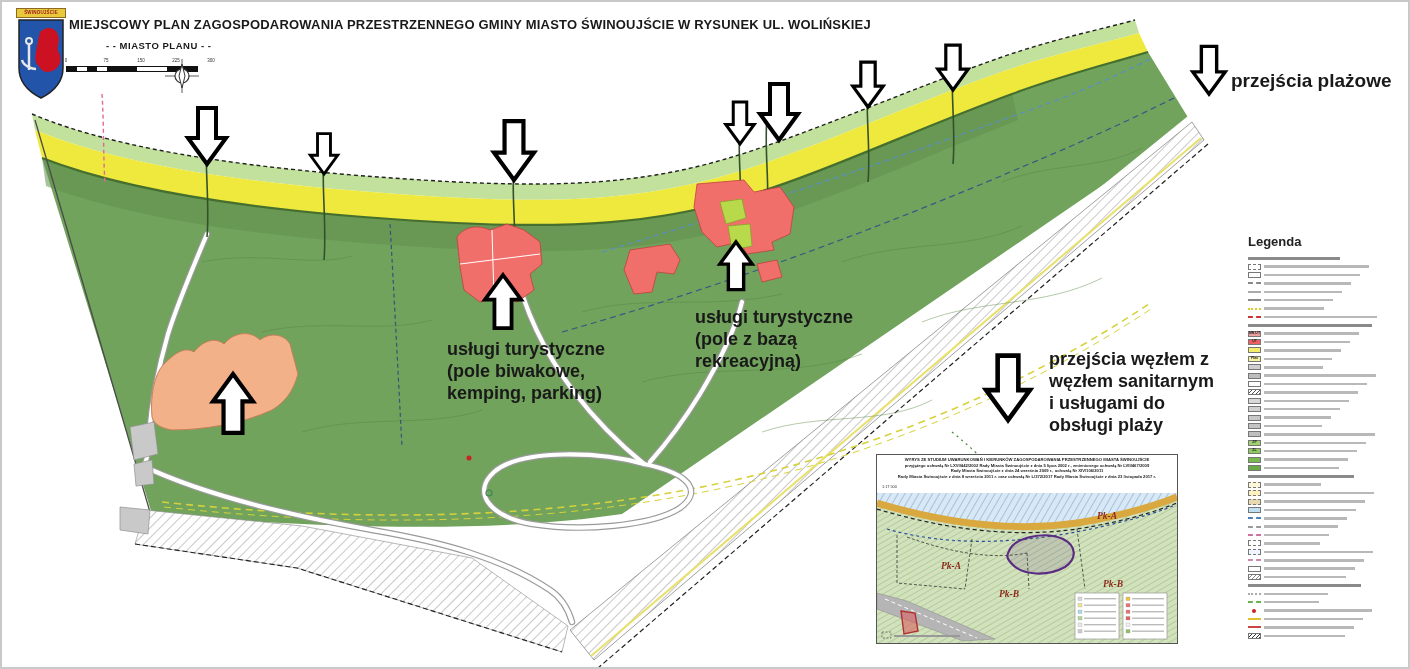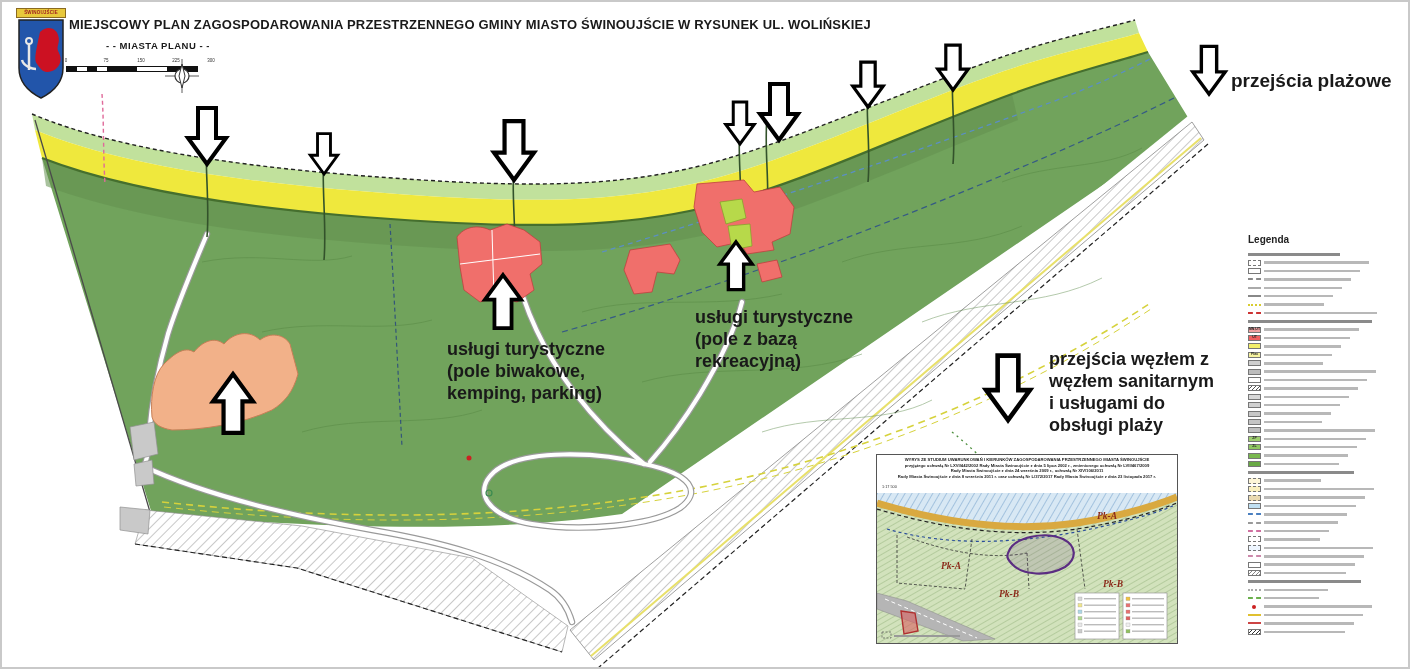--- a/index.html
+++ b/index.html
@@ -12,21 +12,21 @@
     font-size:4.5px;font-weight:bold;color:#a02020;text-align:center;line-height:8px;letter-spacing:.2px;}
   .scalebar{position:absolute;left:64px;top:56px;width:150px;height:16px;}
   .scalebar .segs{position:absolute;left:0;top:8px;height:4px;display:flex;border:1px solid #111;}
   .scalebar .segs span{display:block;height:4px;}
   .scale-ticks{position:absolute;left:0;top:0;width:150px;height:7px;}
   .scale-ticks i{position:absolute;top:0;transform:translateX(-50%);font-style:normal;font-size:4.5px;color:#333;}
   .compass{position:absolute;left:162px;top:56px;}
   .anno{position:absolute;font-weight:bold;color:#191919;line-height:22px;font-size:18px;white-space:nowrap;z-index:5;}
   .anno span{display:block;}
   .legend{position:absolute;left:1246px;top:232px;width:154px;z-index:4;}
-  .legend .lg-title{font-size:10px;font-weight:bold;color:#222;margin-bottom:5px;}
+  .legend .lg-title{font-size:13px;font-weight:bold;color:#222;margin-bottom:5px;}
   .lg-row{display:flex;align-items:center;height:8.4px;gap:3px;}
   .lg-head-bar{height:3px;background:#8a8a8a;margin:2px 0;}
   .sw{width:13px;height:6px;border:0.5px solid #777;box-sizing:border-box;flex:0 0 13px;display:flex;align-items:center;justify-content:center;}
   .sw i{font-style:normal;font-size:3.5px;font-weight:bold;color:#222;line-height:1;}
   .hatchsw{background-image:repeating-linear-gradient(-45deg,#555 0 0.8px,transparent 0.8px 2.6px);background-color:#fff;}
   .lsw{width:13px;height:0;flex:0 0 13px;}
   .dsw{width:4px;height:4px;border-radius:50%;flex:0 0 4px;margin-left:4px;margin-right:5px;}
   .lbar{height:2.5px;background:#b8b8b8;display:block;}
   .inset{position:absolute;left:874px;top:452px;width:302px;height:190px;background:#fff;border:1px solid #555;box-sizing:border-box;z-index:4;}
   .inset-titles{position:absolute;left:0;top:2px;width:100%;text-align:center;}
@@ -160,21 +160,21 @@
   <div class="crest">
     <div class="crest-banner">ŚWINOUJŚCIE</div>
     <svg width="50" height="82" viewBox="0 0 50 82" style="position:absolute;left:0;top:10px;">
       <path d="M3,2 L47,2 L47,50 C47,66 35,75 25,80 C15,75 3,66 3,50 Z" fill="#2255aa" stroke="#222" stroke-width="1.5"></path>
       <path d="M24,14 c7,-7 16,-4 18,3 c3,9 -3,11 1,18 c4,7 0,16 -7,18 c-9,3 -11,-2 -15,-7 c-3,-4 -2,-9 3,-32 z" fill="#cc1122"></path>
       <path d="M13,26 v26 M6,42 c2,7 11,9 14,9" stroke="#e8e8e8" stroke-width="2.5" fill="none"></path>
       <circle cx="13" cy="23" r="3" fill="none" stroke="#e8e8e8" stroke-width="2"></circle>
     </svg>
   </div>
   <div class="hdr-title">MIEJSCOWY PLAN ZAGOSPODAROWANIA PRZESTRZENNEGO GMINY MIASTO ŚWINOUJŚCIE W RYSUNEK UL. WOLIŃSKIEJ</div>
-  <div class="hdr-sub">- - MIASTA PLANU - -</div>
+  <div class="hdr-sub">- - MIASTO PLANU - -</div>
 
   <div class="scalebar">
     <div class="scale-ticks" id="scale-ticks">
         <i style="left: 0px;">0</i>
         <i style="left: 40px;">75</i>
         <i style="left: 75px;">150</i>
         <i style="left: 110px;">225</i>
         <i style="left: 145px;">300</i>
       </div>
     <div class="segs">

